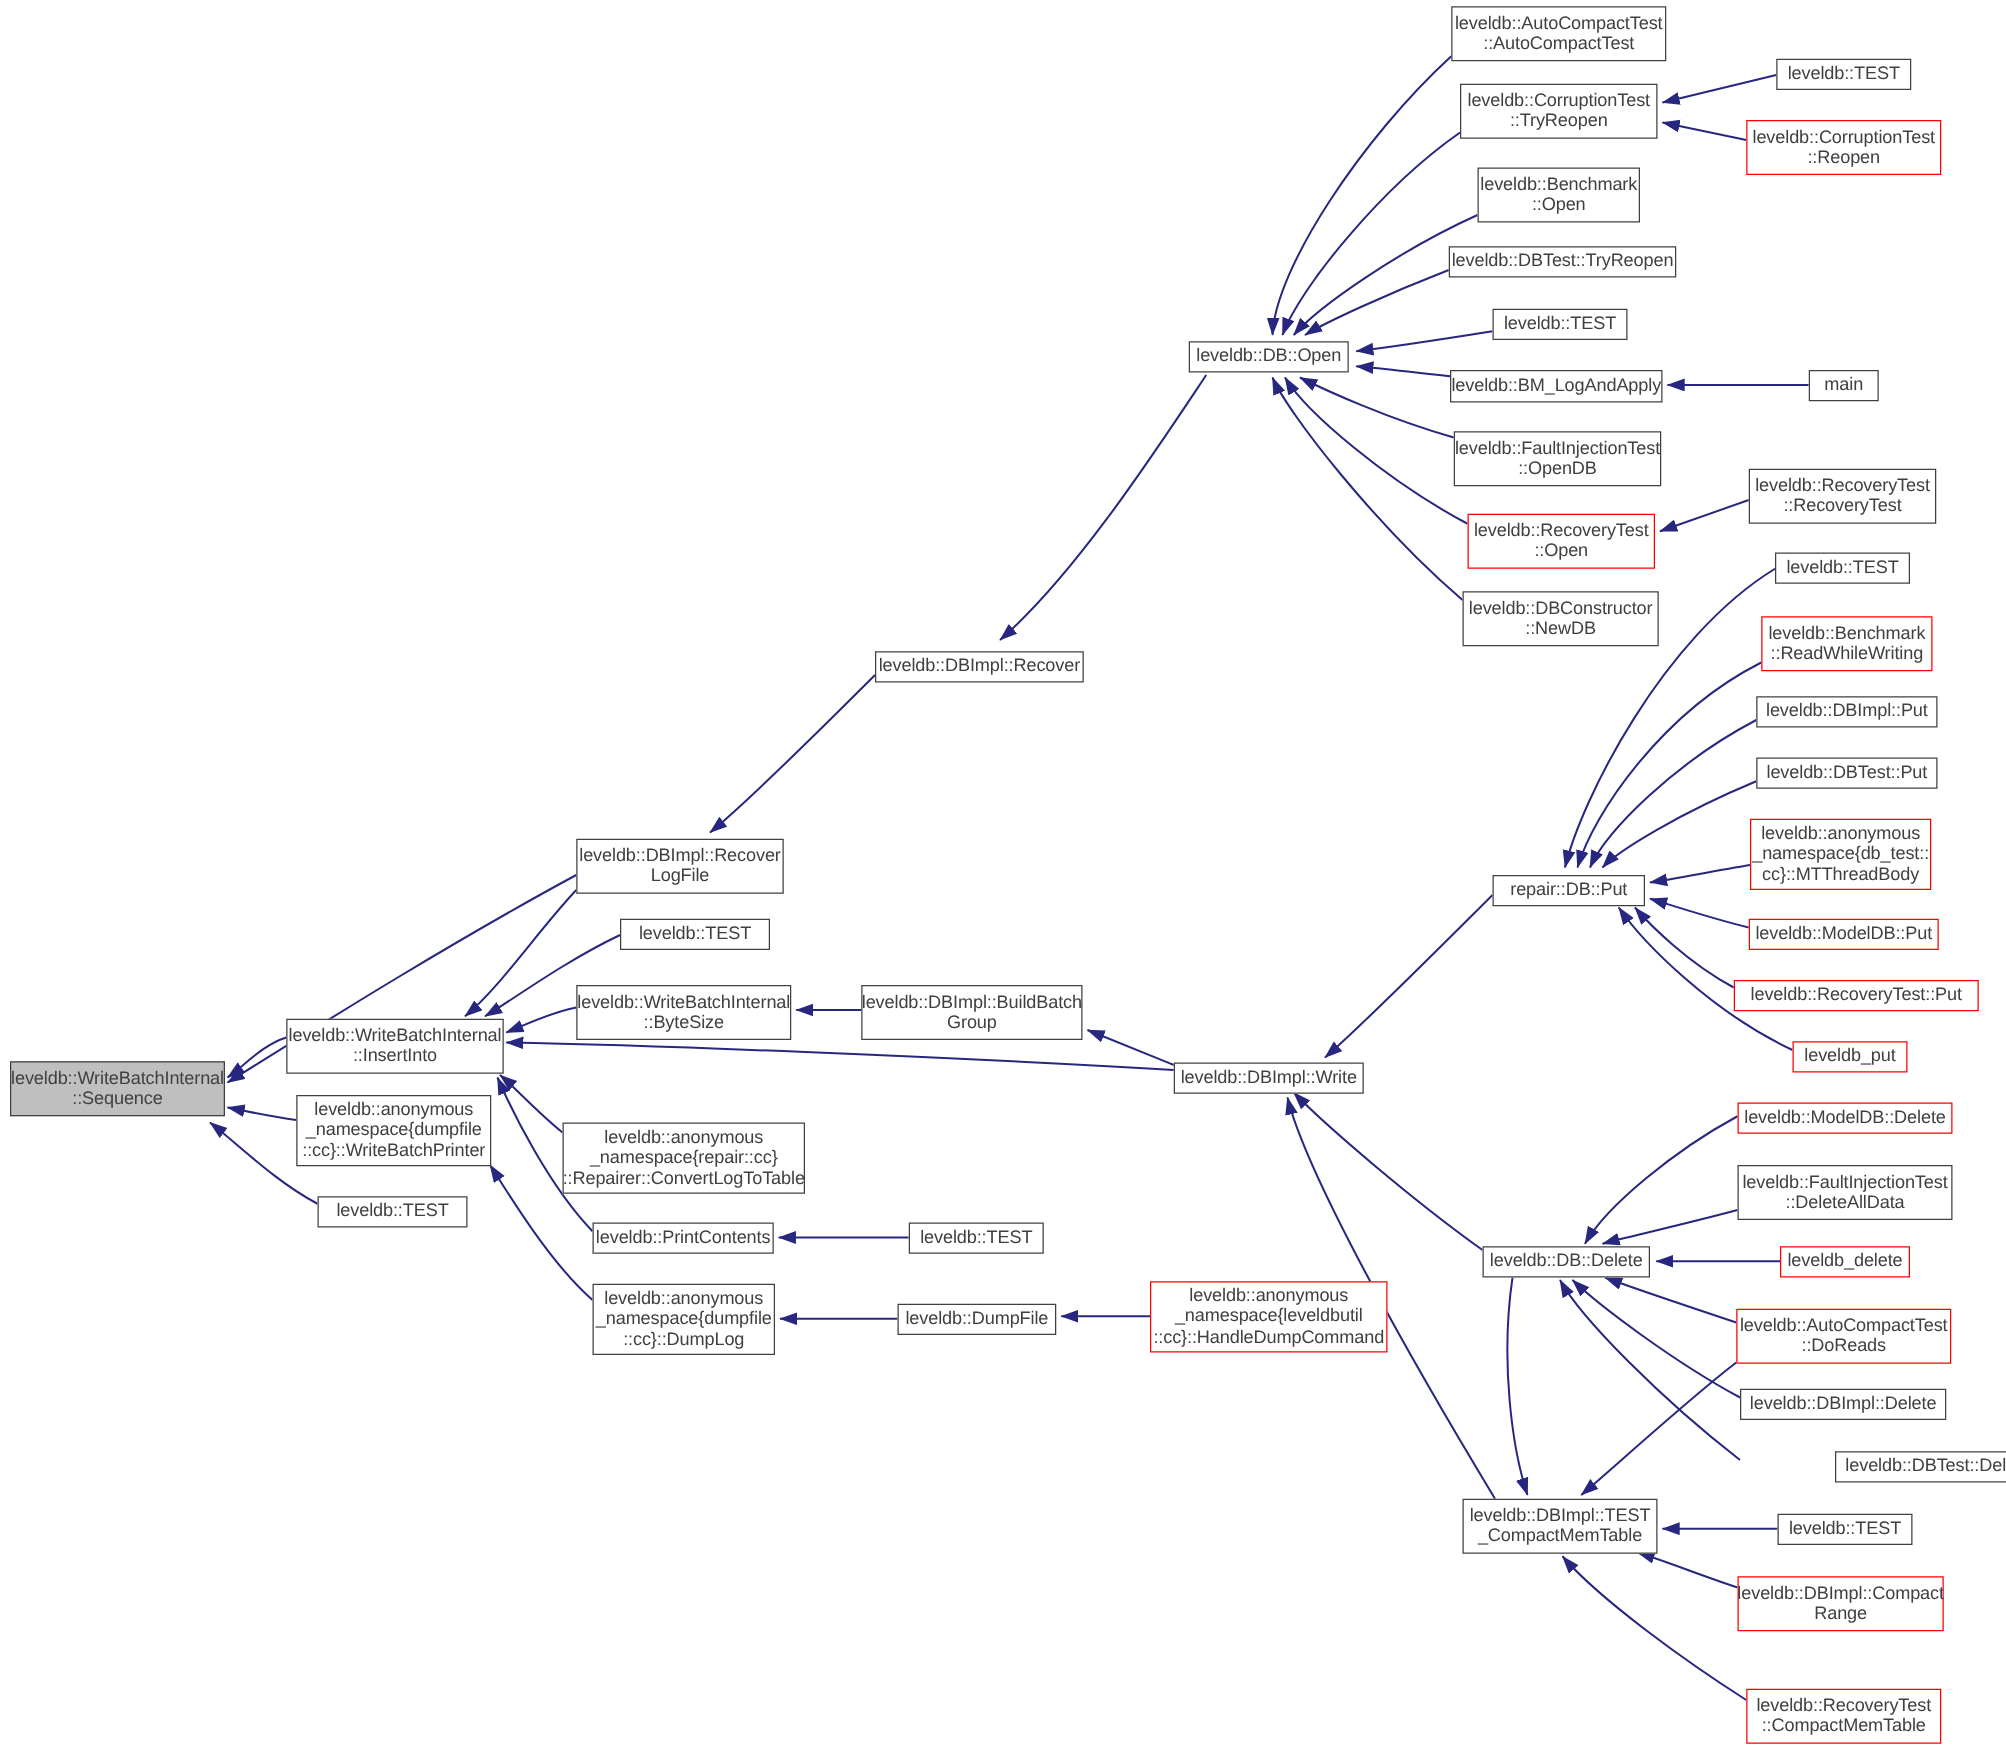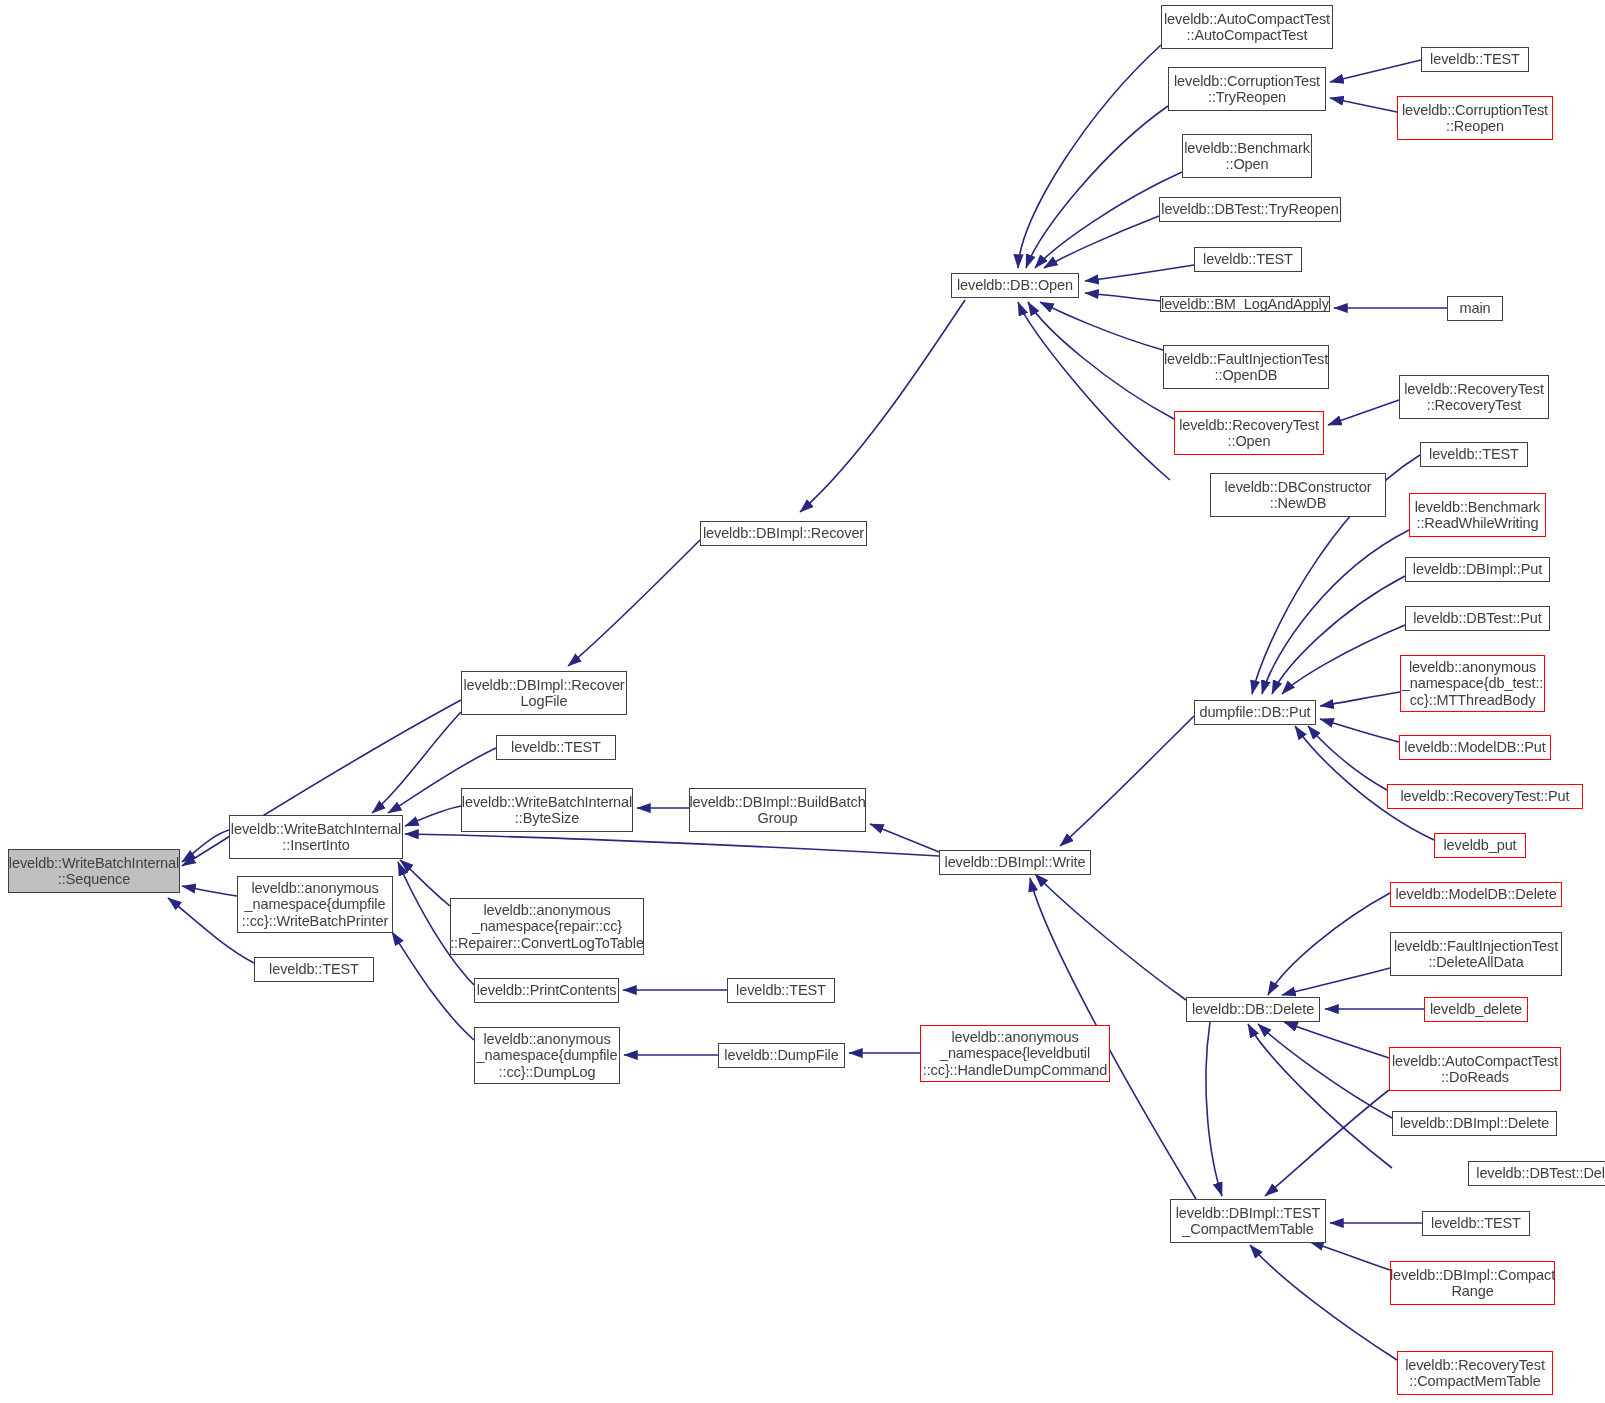--- a/index.html
+++ b/index.html
@@ -131,34 +131,34 @@
 ::cc}::HandleDumpCommand</div>
       <div class="node thick" style="left: 951px; top: 273px; width: 128px; height: 25px; text-align: center;">leveldb::DB::Open</div>
       <div class="node" style="left: 1161px; top: 5px; width: 172px; height: 44px;">leveldb::AutoCompactTest
 ::AutoCompactTest</div>
       <div class="node thick" style="left: 1168px; top: 67px; width: 158px; height: 44px;">leveldb::CorruptionTest
 ::TryReopen</div>
       <div class="node" style="left: 1182px; top: 134px; width: 130px; height: 44px;">leveldb::Benchmark
 ::Open</div>
       <div class="node thick" style="left: 1159px; top: 197px; width: 182px; height: 25px;">leveldb::DBTest::TryReopen</div>
       <div class="node" style="left: 1194px; top: 247px; width: 108px; height: 25px;">leveldb::TEST</div>
-      <div class="node thick" style="left: 1160px; top: 296px; width: 170px; height: 16px;">leveldb::BM_LogAndApply</div>
+      <div class="node thick" style="left: 1160px; top: 296px; width: 170px; height: 26px;">leveldb::BM_LogAndApply</div>
       <div class="node" style="left: 1163px; top: 345px; width: 166px; height: 44px;">leveldb::FaultInjectionTest
 ::OpenDB</div>
       <div class="node red" style="left: 1174px; top: 411px; width: 150px; height: 44px;">leveldb::RecoveryTest
 ::Open</div>
-      <div class="node thick" style="left: 1170px; top: 473px; width: 176px; height: 44px; margin-left: 40px;">leveldb::DBConstructor
+      <div class="node thick" style="left: 1170px; top: 473px; width: 157px; height: 44px;">leveldb::DBConstructor
 ::NewDB</div>
       <div class="node thick" style="left: 1421px; top: 47px; width: 108px; height: 25px;">leveldb::TEST</div>
       <div class="node red" style="left: 1397px; top: 96px; width: 156px; height: 44px;">leveldb::CorruptionTest
 ::Reopen</div>
       <div class="node thick" style="left: 1447px; top: 296px; width: 56px; height: 25px;">main</div>
       <div class="node" style="left: 1399px; top: 375px; width: 150px; height: 44px;">leveldb::RecoveryTest
 ::RecoveryTest</div>
-      <div class="node thick" style="left: 1194px; top: 700px; width: 122px; height: 25px;">dumpfile::DB::Put</div>
+      <div class="node thick" style="left: 1194px; top: 700px; width: 122px; height: 25px;">repair::DB::Put</div>
       <div class="node thick" style="left: 1420px; top: 442px; width: 108px; height: 25px;">leveldb::TEST</div>
       <div class="node red" style="left: 1409px; top: 493px; width: 137px; height: 44px;">leveldb::Benchmark
 ::ReadWhileWriting</div>
       <div class="node thick" style="left: 1405px; top: 557px; width: 145px; height: 25px;">leveldb::DBImpl::Put</div>
       <div class="node thick" style="left: 1405px; top: 606px; width: 145px; height: 25px;">leveldb::DBTest::Put</div>
       <div class="node red" style="left: 1400px; top: 655px; width: 145px; height: 57px;">leveldb::anonymous
 _namespace{db_test::
 cc}::MTThreadBody</div>
       <div class="node red" style="left: 1399px; top: 735px; width: 152px; height: 25px;">leveldb::ModelDB::Put</div>
       <div class="node red" style="left: 1387px; top: 784px; width: 196px; height: 25px;">leveldb::RecoveryTest::Put</div>

